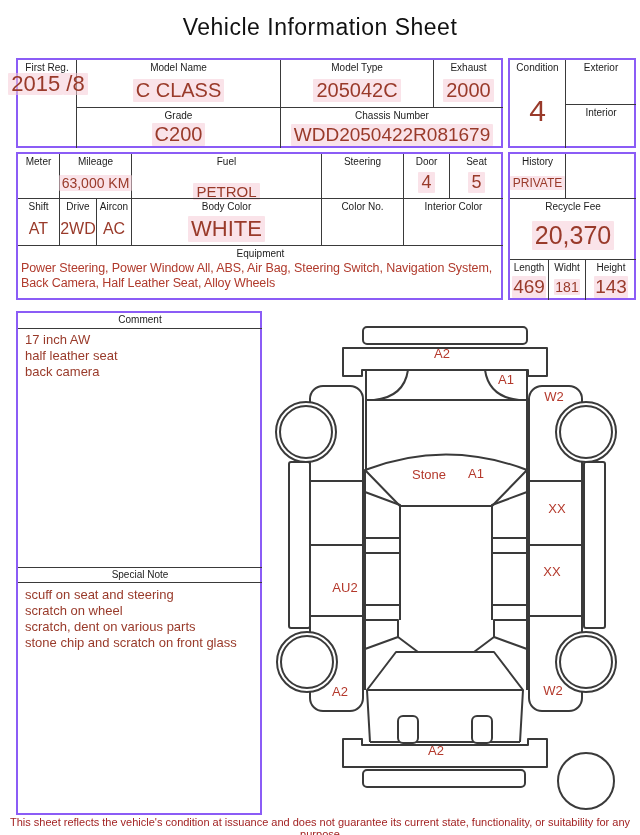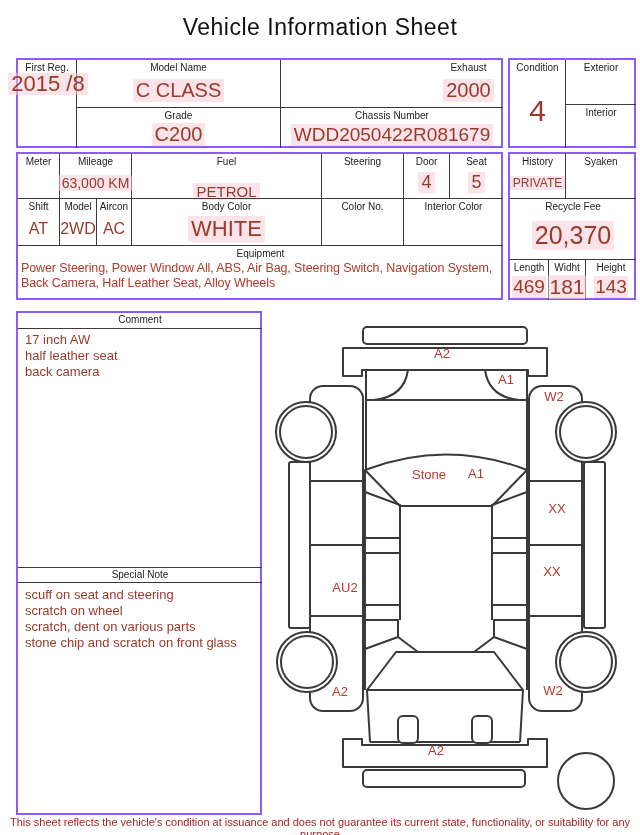--- a/index.html
+++ b/index.html
@@ -39,20 +39,26 @@
         <span class="val hl" style="font-size:22px;line-height:1.0;">2015</span>
         <span class="val hl" style="font-size:22px;line-height:1.0;">/8</span>
       </div>
     </div>
     <div class="cell br" style="left:59px;top:0;width:204px;height:47px;">
       <div class="lbl">Model Name</div>
       <div class="vwrap">
           <span class="val hl" style="font-size:20px;">C CLASS</span>
         </div>
     </div>
+    <div class="cell br" style="left:263px;top:0;width:153px;height:47px;">
+      <div class="lbl">Model Type</div>
+      <div class="vwrap">
+          <span class="val hl" style="font-size:20px;">205042C</span>
+        </div>
+    </div>
     <div class="cell" style="left:416px;top:0;width:69px;height:47px;">
       <div class="lbl">Exhaust</div>
       <div class="vwrap">
           <span class="val hl" style="font-size:20px;">2000</span>
         </div>
     </div>
     <div class="cell br bt" style="left:59px;top:47px;width:204px;height:41px;">
       <div class="lbl">Grade</div>
       <div class="vwrap">
           <span class="val hl" style="font-size:20px;">C200</span>
@@ -124,21 +130,21 @@
           <span class="val hl" style="font-size:18px;">5</span>
         </div>
     </div>
     <div class="cell br bt" style="left:0;top:44px;width:42px;height:47px;">
       <div class="lbl">Shift</div>
       <div class="vwrap">
           <span class="val" style="font-size:16px;">AT</span>
         </div>
     </div>
     <div class="cell br bt" style="left:42px;top:44px;width:37px;height:47px;">
-      <div class="lbl">Model</div>
+      <div class="lbl">Drive</div>
       <div class="vwrap">
           <span class="val" style="font-size:16px;">2WD</span>
         </div>
     </div>
     <div class="cell br bt" style="left:79px;top:44px;width:35px;height:47px;">
       <div class="lbl">Aircon</div>
       <div class="vwrap">
           <span class="val" style="font-size:16px;">AC</span>
         </div>
     </div>
@@ -166,42 +172,36 @@
     </div>
   </div>
 
   <div class="box" style="left:508px;top:152px;width:128px;height:148px;">
     <div class="cell br" style="left:0;top:0;width:56px;height:44px;">
       <div class="lbl">History</div>
       <div class="vwrap">
           <span class="val hl" style="font-size:12px;">PRIVATE</span>
         </div>
     </div>
-    <div class="cell" style="left:56px;top:0;width:70px;height:44px;">
-      <div class="lbl">Syaken</div>
-      <div class="vwrap">
-          <span class="val"></span>
-        </div>
-    </div>
     <div class="cell bt bb" style="left:0;top:44px;width:126px;height:62px;">
       <div class="lbl">Recycle Fee</div>
       <div class="vwrap">
           <span class="val hl" style="font-size:25px;">20,370</span>
         </div>
     </div>
     <div class="cell br" style="left:0;top:106px;width:39px;height:40px;">
       <div class="lbl">Length</div>
       <div class="vwrap">
           <span class="val hl" style="font-size:19px;padding:0 1px;">469</span>
         </div>
     </div>
     <div class="cell br" style="left:39px;top:106px;width:37px;height:40px;">
       <div class="lbl">Widht</div>
       <div class="vwrap">
-          <span class="val hl" style="font-size:21px;padding:0 1px;">181</span>
+          <span class="val hl" style="font-size:14px;padding:0 1px;">181</span>
         </div>
     </div>
     <div class="cell" style="left:76px;top:106px;width:50px;height:40px;">
       <div class="lbl">Height</div>
       <div class="vwrap">
           <span class="val hl" style="font-size:19px;padding:0 1px;">143</span>
         </div>
     </div>
   </div>
 

